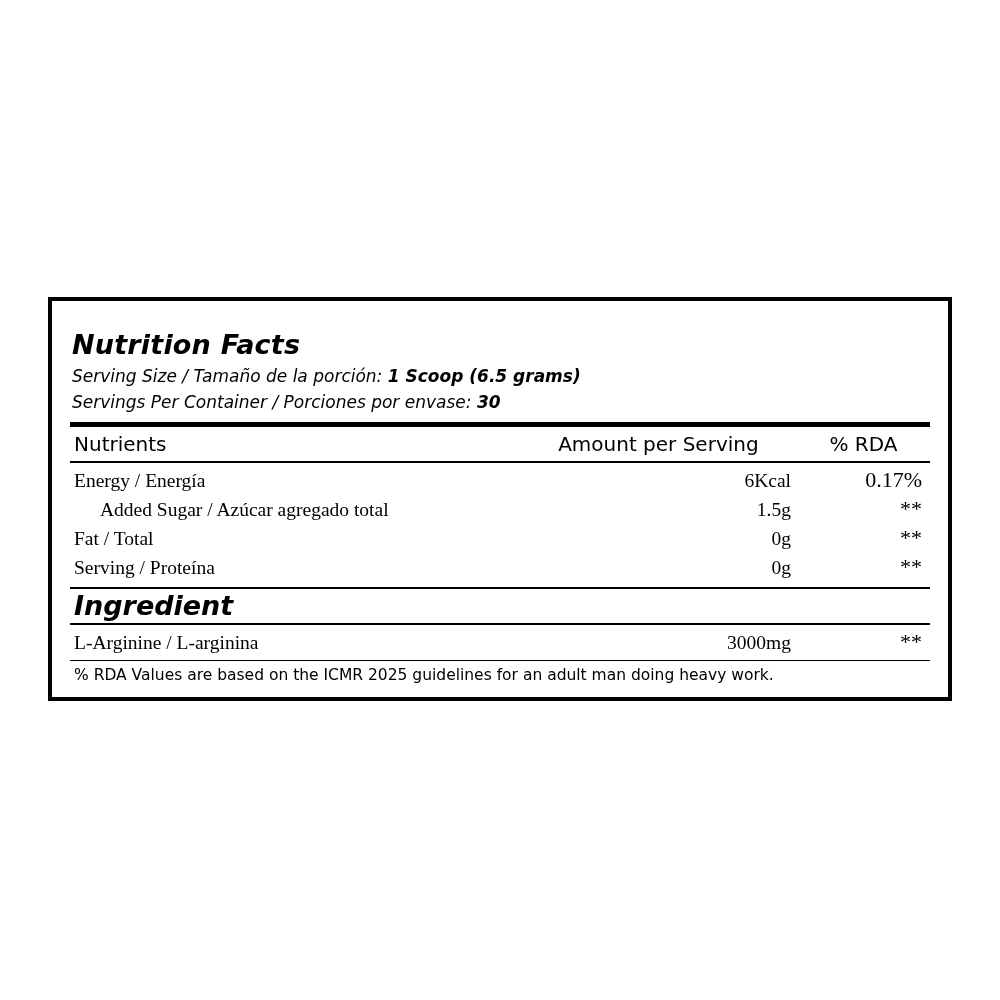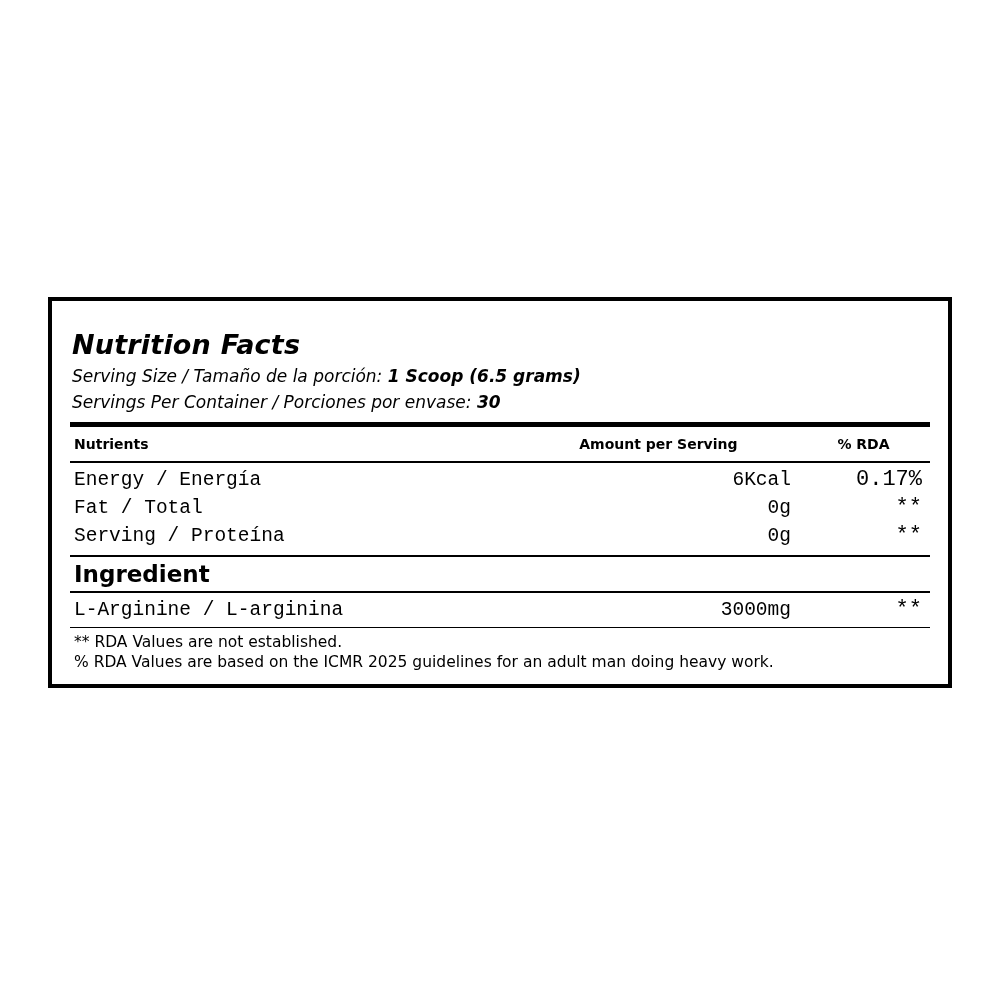--- a/index.html
+++ b/index.html
@@ -66,43 +66,44 @@
     table-layout: fixed;
   }
   table.nf col.c1 { width: 53%; }
   table.nf col.c2 { width: 32%; }
   table.nf col.c3 { width: 15%; }
   table.nf th, table.nf td {
     padding: 0;
     vertical-align: baseline;
   }
   .hdr-row th {
-    font-size: 14px;
+    font-size: 20px;
     line-height: 34px;
-    font-weight: bold;
+    font-weight: normal;
     font-family: "DejaVu Sans", sans-serif;
   }
   .hdr-row th.h1 { text-align: left; padding-left: 4px; }
   .hdr-row th.h2 { text-align: center; padding-right: 10px; }
   .hdr-row th.h3 { text-align: center; padding-right: 4px; }
   .data-row td {
     font-size: 19.5px;
     line-height: 28px;
-    font-family: Liberation Mono, monospace;
+    font-family: Liberation Serif, serif;
   }
   .data-row td.n { text-align: left; padding-left: 4px; }
   .data-row td.n.indent { padding-left: 30px; }
   .data-row td.a { text-align: right; padding-right: 10px; }
   .data-row td.r { text-align: right; padding-right: 8px; font-size: 22px; }
   .section-head {
-    font-size: 23px;
+    font-size: 27px;
     line-height: 34px;
     font-weight: bold;
     padding-left: 4px;
     font-family: "DejaVu Sans", sans-serif;
+    font-style: italic;
   }
   .footnotes {
     padding-left: 4px;
     padding-top: 4px;
   }
   .footnote {
     font-size: 15.5px;
     line-height: 20px;
     font-family: "DejaVu Sans", sans-serif;
   }
@@ -153,20 +154,25 @@
           <col class="c2">
           <col class="c3">
         </colgroup>
       <tbody>
         <tr class="data-row">
           <td class="n">Energy / Energía</td>
           <td class="a">6Kcal</td>
           <td class="r">0.17%</td>
         </tr>
         <tr class="data-row">
+          <td class="n indent">Added Sugar / Azúcar agregado total</td>
+          <td class="a">1.5g</td>
+          <td class="r">**</td>
+        </tr>
+        <tr class="data-row">
           <td class="n">Fat / Total</td>
           <td class="a">0g</td>
           <td class="r">**</td>
         </tr>
         <tr class="data-row">
           <td class="n">Serving / Proteína</td>
           <td class="a">0g</td>
           <td class="r">**</td>
         </tr>
       </tbody>
@@ -192,18 +198,17 @@
           <td class="a">3000mg</td>
           <td class="r">**</td>
         </tr>
       </tbody>
     </table>
 
     <div class="sp-1"></div>
     <div class="rule-hair"></div>
 
     <div class="footnotes">
-      <div class="footnote">** RDA Values are not established.</div>
       <div class="footnote">% RDA Values are based on the ICMR 2025  guidelines for an adult man doing heavy work.</div>
     </div>
 
   </div>
 </div>
 
 </body></html>

